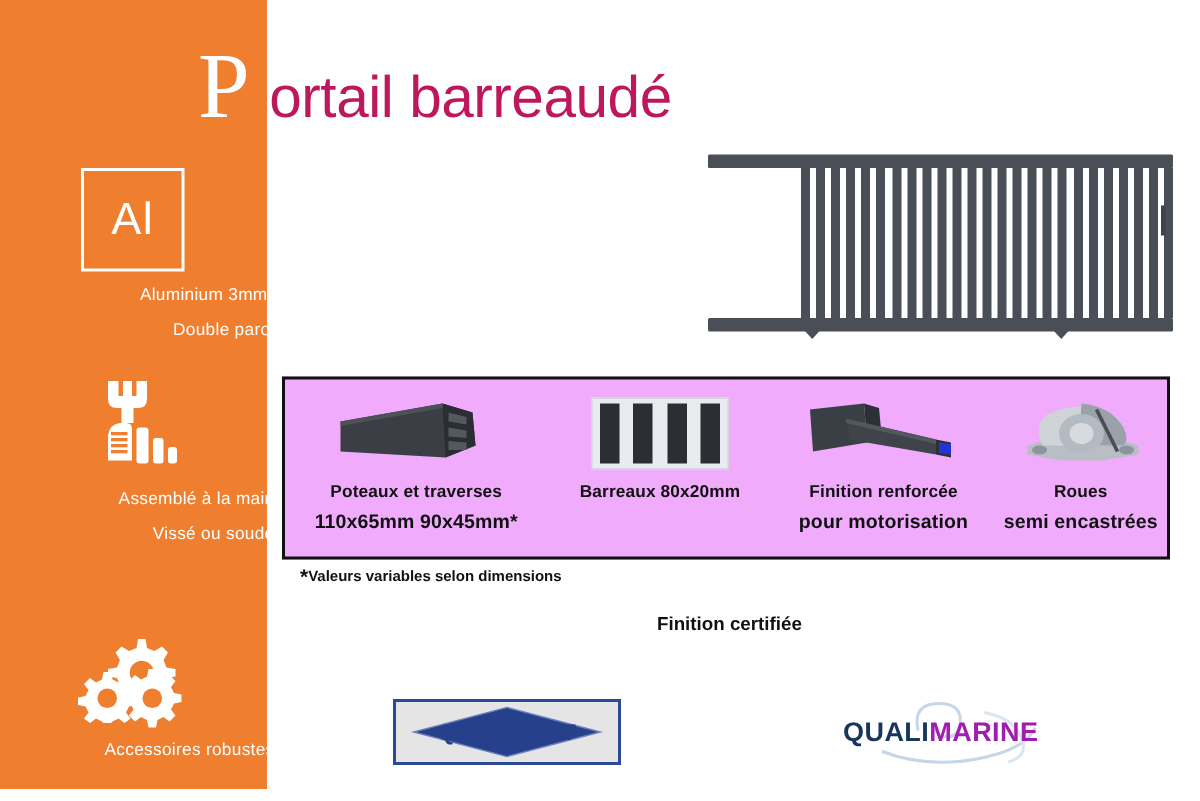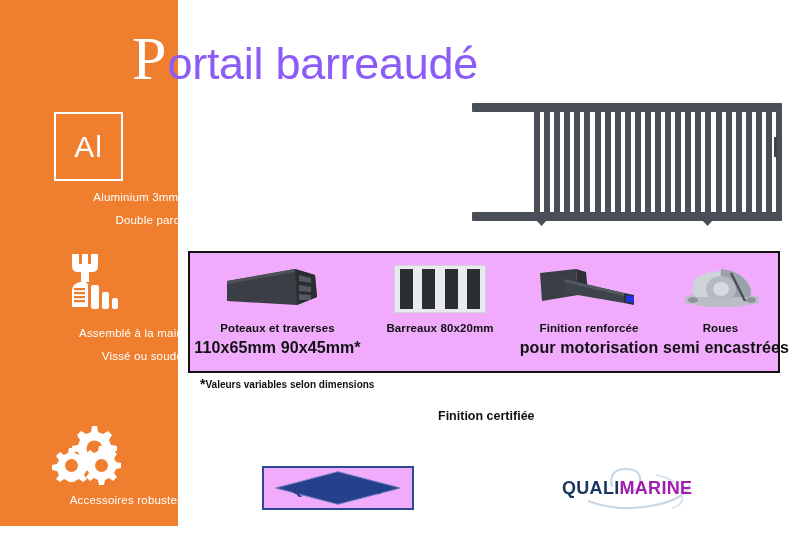--- a/index.html
+++ b/index.html
@@ -26,42 +26,42 @@
   #tool-labels{top:322px;}
 
   
   #gear-icon{position:absolute;left:50px;top:424px;width:78px;height:62px;}
   #gear-labels{top:489px;}
 
   
   #title{position:absolute;left:132px;top:27px;height:62px;
          display:flex;align-items:baseline;white-space:nowrap;}
   #title-p{font-family:"Liberation Serif",serif;font-size:62px;color:#ffffff;line-height:1;}
-  #title-rest{font-family:"Liberation Sans",sans-serif;font-size:45px;color:#8b5cf6;
-              line-height:1;letter-spacing:-.3px;margin-left:1px;}
+  #title-rest{font-family:"Liberation Sans",sans-serif;font-size:39px;color:#be185d;
+              line-height:1;letter-spacing:-.3px;margin-left:13px;}
 
   
   #gate{position:absolute;left:472px;top:103px;width:310px;height:118px;}
   .gate-rail{position:absolute;left:0;width:310px;height:9px;background:#4a4f57;
              border-radius:1px;}
   #rail-top{top:0;}
   #rail-bottom{top:109px;}
   .gate-bar{position:absolute;top:9px;width:6px;height:100px;background:#4a4f57;}
   .gate-foot{position:absolute;top:117px;width:11px;height:6px;background:#4a4f57;
              clip-path:polygon(0 0,100% 0,50% 100%);}
   #gate-latch{position:absolute;right:5px;top:34px;width:3px;height:20px;background:#3f444b;}
 
   
   #product-box{position:absolute;left:188px;top:251px;width:592px;height:122px;
                border:2px solid #111111;box-sizing:border-box;background:#f0abfc;}
   .product{position:absolute;top:0;height:100%;text-align:center;}
   .product-figure{position:relative;height:60px;margin-top:6px;}
   .product-caption{font-size:11.5px;color:#111111;font-weight:600;line-height:19px;
                    white-space:nowrap;letter-spacing:.1px;}
-  .product-caption.sub{font-size:16px;}
+  .product-caption.sub{font-size:13px;}
 
   
   .post-shape{position:absolute;left:50%;transform:translateX(-50%);top:8px;
               width:106px;height:42px;}
 
   
   .bars-shape{position:absolute;left:50%;transform:translateX(-50%);top:6px;
               width:92px;height:48px;background:#e9ebee;border:1px solid #d2d6da;
               box-sizing:border-box;display:flex;justify-content:space-around;
               align-items:center;}
@@ -77,21 +77,21 @@
 
   
   #footnote{position:absolute;left:200px;top:379px;font-size:10px;color:#111111;
             font-weight:600;white-space:nowrap;}
   #footnote .star{font-size:14px;vertical-align:top;line-height:10px;}
   #finition{position:absolute;left:438px;top:409px;font-size:12.5px;color:#111111;
             font-weight:700;white-space:nowrap;}
 
   
   #qualicoat{position:absolute;left:262px;top:466px;width:152px;height:44px;
-             border:2px solid #2a4a96;box-sizing:border-box;background:#f0abfc;}
+             border:2px solid #2a4a96;box-sizing:border-box;background:#e5e5e5;}
   #qualicoat-inner{position:absolute;left:0;top:0;width:100%;height:100%;}
   #qualicoat-text{position:absolute;left:0;top:0;width:100%;height:100%;
                   display:flex;align-items:center;justify-content:center;
                   font-size:15px;font-weight:700;color:#26408b;letter-spacing:.5px;
                   font-family:"Liberation Sans",sans-serif;}
 
   #qualimarine{position:absolute;left:560px;top:465px;width:160px;height:46px;}
   #qm-text{position:absolute;left:2px;top:13px;font-size:18px;font-weight:700;
            letter-spacing:.3px;white-space:nowrap;}
   #qm-a{color:#17365d;}

